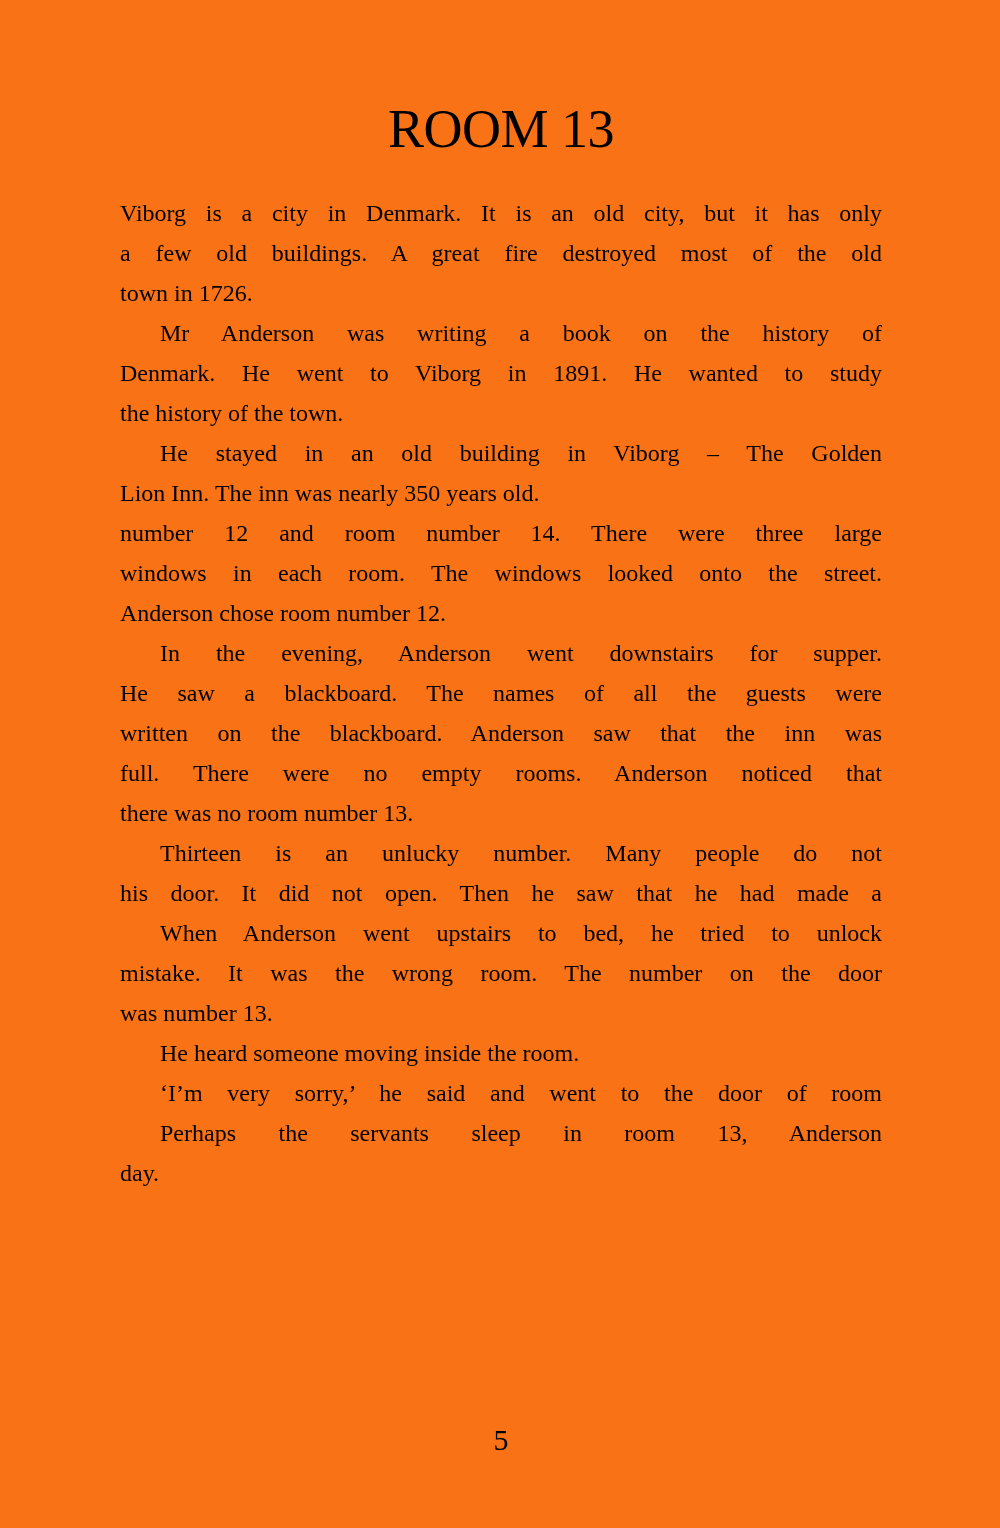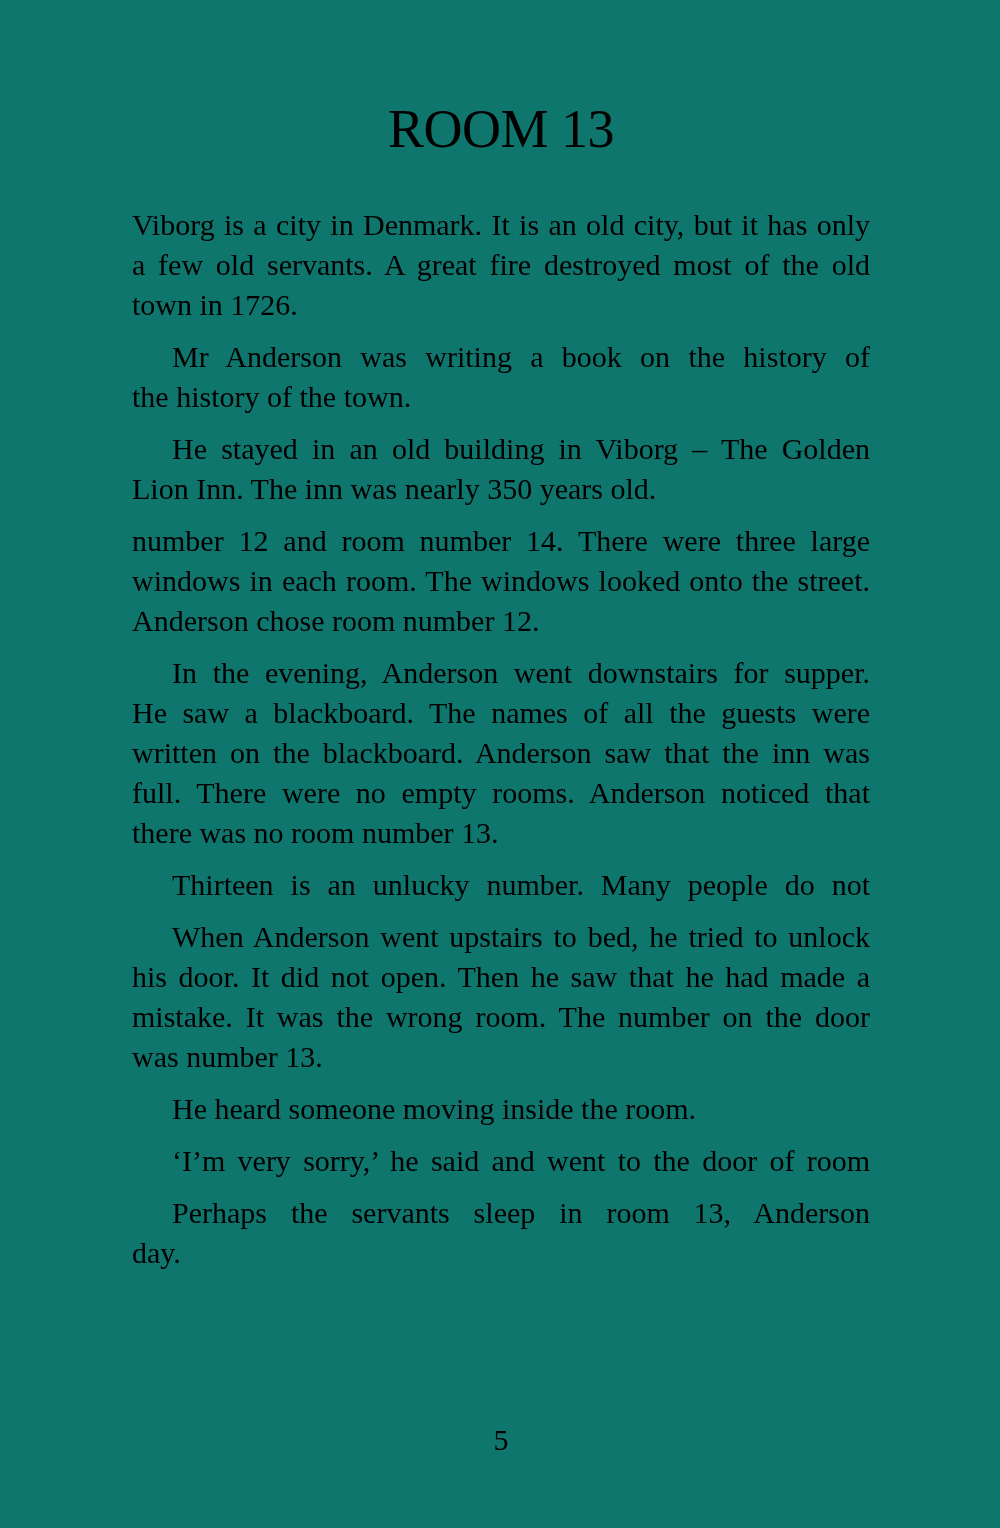--- a/index.html
+++ b/index.html
@@ -14,36 +14,36 @@
   }
   .page {
     box-sizing: border-box;
     width: 1000px;
     height: 1528px;
     padding: 100px 118px 68px 120px;
     display: flex;
     flex-direction: column;
     font-family: "Liberation Serif", "DejaVu Serif", serif;
     color: #000000;
-    background: #0f766e;
+    background: #f97316;
   }
   .title {
     font-size: 54px;
     font-weight: 400;
     line-height: 1.1;
     text-align: center;
     letter-spacing: -0.5px;
     margin: 0 0 34px 0;
   }
   .body-text {
     width: 100%;
   }
   .para {
-    margin: 12px;
-    font-size: 30px;
+    margin: 0;
+    font-size: 24px;
     line-height: 40px;
   }
   .line {
     display: block;
     text-align: justify;
     text-align-last: justify;
   }
   .line.last {
     text-align-last: left;
   }
@@ -60,25 +60,26 @@
 </style>
 </head>
 <body>
 
 <div class="page">
   <h1 class="title">ROOM 13</h1>
 
   <div class="body-text">
       <p class="para">
         <span class="line">Viborg is a city in Denmark. It is an old city, but it has only</span>
-        <span class="line">a few old servants. A great fire destroyed most of the old</span>
+        <span class="line">a few old buildings. A great fire destroyed most of the old</span>
         <span class="line last">town in 1726.</span>
       </p>
       <p class="para">
         <span class="line first-indent">Mr Anderson was writing a book on the history of</span>
+        <span class="line">Denmark. He went to Viborg in 1891. He wanted to study</span>
         <span class="line last">the history of the town.</span>
       </p>
       <p class="para">
         <span class="line first-indent">He stayed in an old building in Viborg – The Golden</span>
         <span class="line last">Lion Inn. The inn was nearly 350 years old.</span>
       </p>
       <p class="para">
         <span class="line">number 12 and room number 14. There were three large</span>
         <span class="line">windows in each room. The windows looked onto the street.</span>
         <span class="line last">Anderson chose room number 12.</span>
@@ -87,22 +88,22 @@
         <span class="line first-indent">In the evening, Anderson went downstairs for supper.</span>
         <span class="line">He saw a blackboard. The names of all the guests were</span>
         <span class="line">written on the blackboard. Anderson saw that the inn was</span>
         <span class="line">full. There were no empty rooms. Anderson noticed that</span>
         <span class="line last">there was no room number 13.</span>
       </p>
       <p class="para">
         <span class="line first-indent">Thirteen is an unlucky number. Many people do not</span>
       </p>
       <p class="para">
+        <span class="line">his door. It did not open. Then he saw that he had made a</span>
         <span class="line first-indent">When Anderson went upstairs to bed, he tried to unlock</span>
-        <span class="line">his door. It did not open. Then he saw that he had made a</span>
         <span class="line">mistake. It was the wrong room. The number on the door</span>
         <span class="line last">was number 13.</span>
       </p>
       <p class="para">
         <span class="line last first-indent">He heard someone moving inside the room.</span>
       </p>
       <p class="para">
         <span class="line first-indent">‘I’m very sorry,’ he said and went to the door of room</span>
       </p>
       <p class="para">

